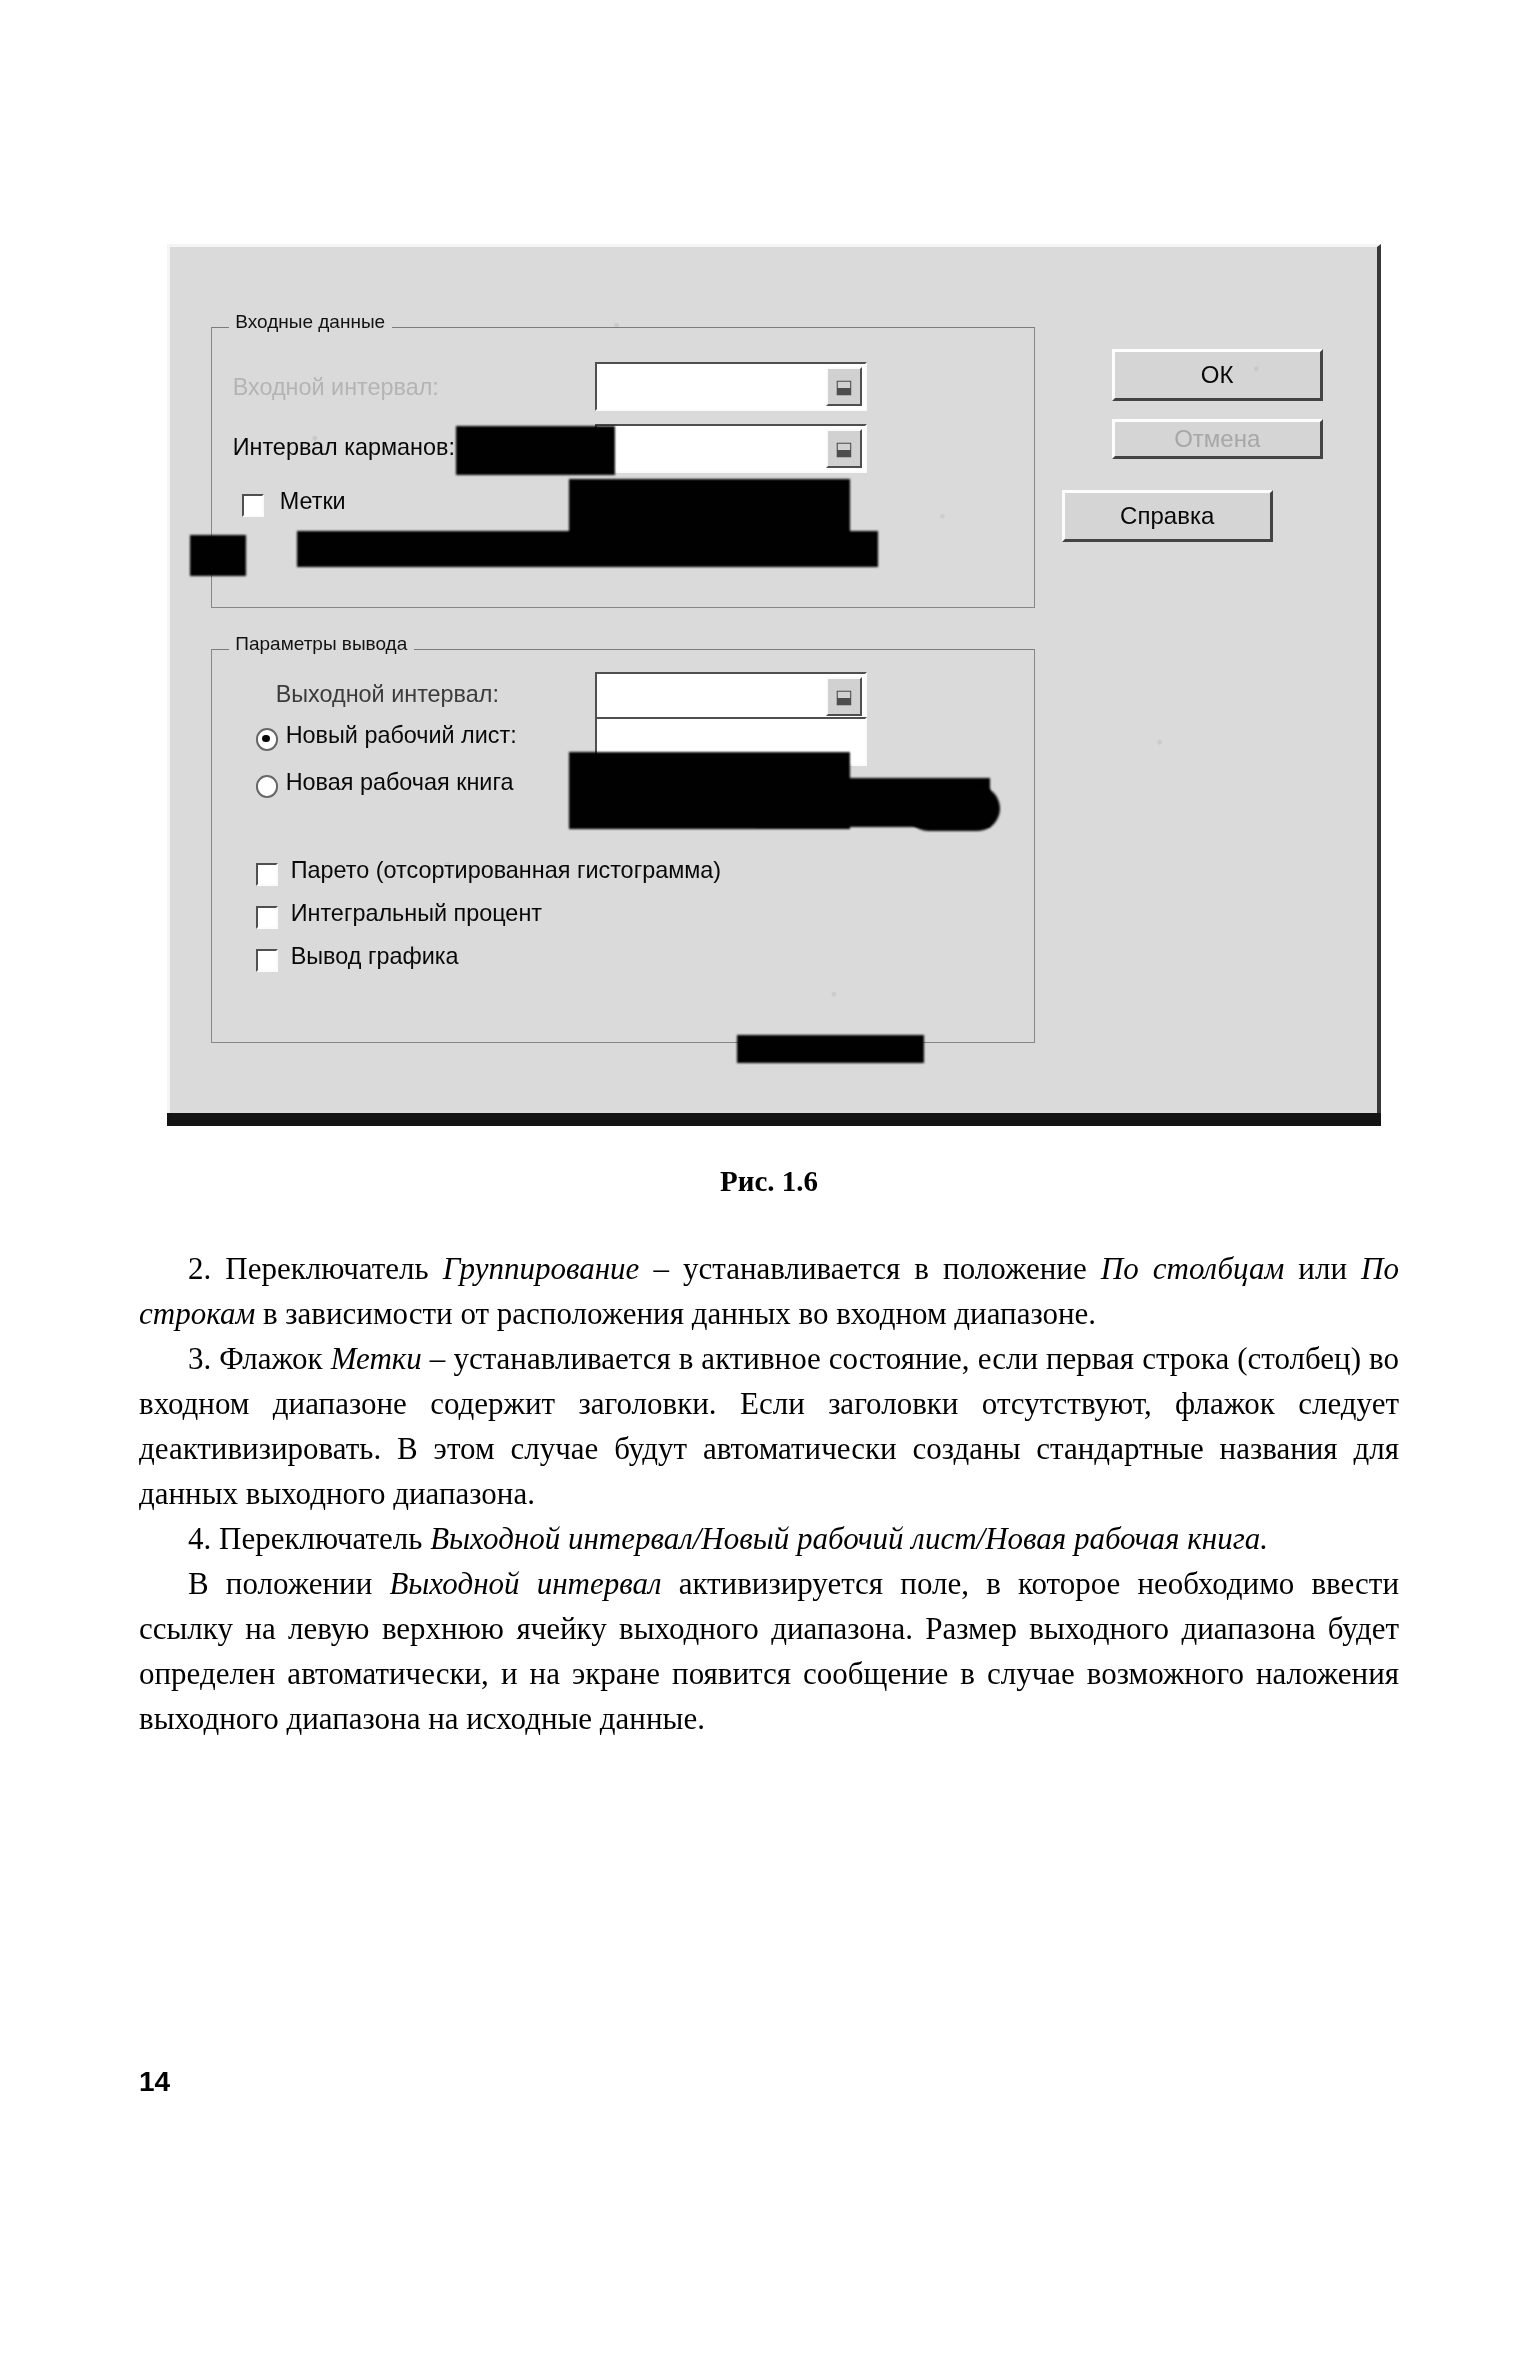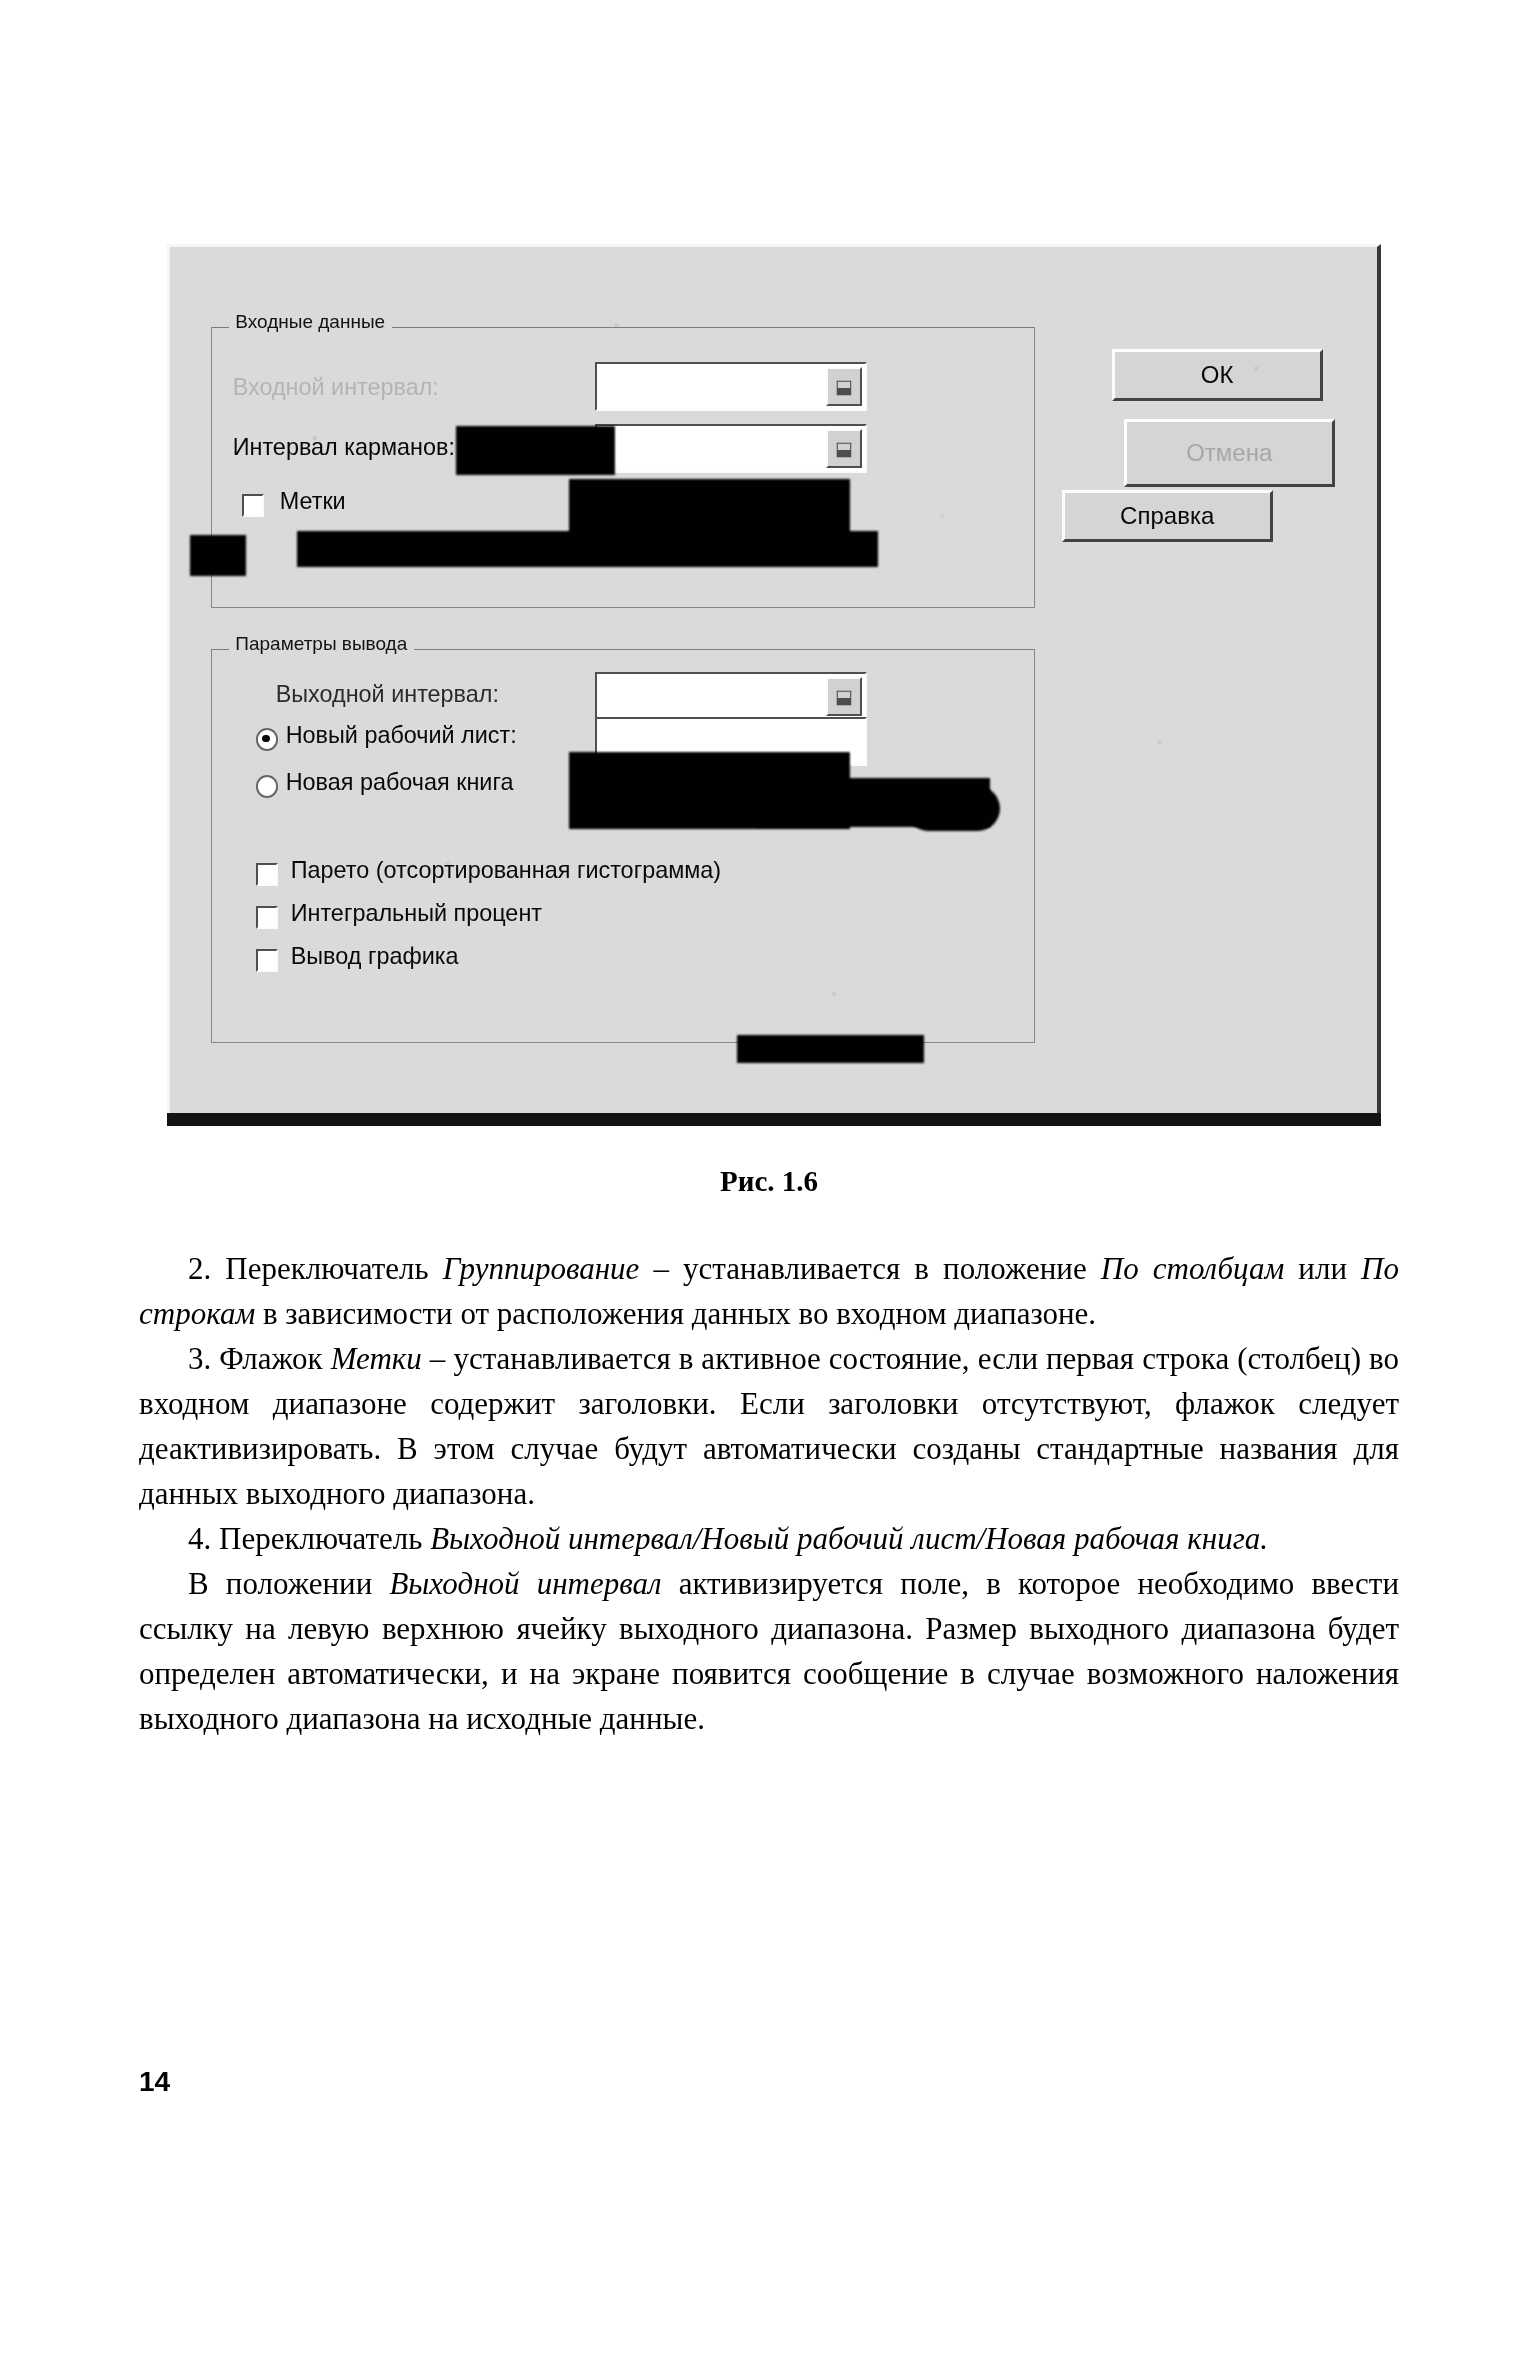--- a/index.html
+++ b/index.html
@@ -124,21 +124,21 @@
     white-space: nowrap;
   }
 
   .row-label {
     position: absolute;
     font-family: "Liberation Sans", sans-serif;
     font-size: 23.4px;
     color: #111;
     white-space: nowrap;
   }
-  .faded { color: #4c1d95; }
+  .faded { color: #be185d; }
   .faded2 { color: #b4b0a8; }
 
   .field {
     position: absolute;
     background: #ffffff;
     border-top: 2.8px solid #55524c;
     border-left: 2.8px solid #55524c;
     border-right: 2.8px solid #f5f2ec;
     border-bottom: 2.8px solid #f5f2ec;
     box-sizing: border-box;
@@ -303,21 +303,21 @@
         <span class="checkbox" style="left:81px; top:568px;"></span>
         <span class="row-label" style="left:116px; top:562px;">Парето (отсортированная гистограмма)</span>
 
         <span class="checkbox" style="left:81px; top:611px;"></span>
         <span class="row-label" style="left:116px; top:605px;">Интегральный процент</span>
 
         <span class="checkbox" style="left:81px; top:654px;"></span>
         <span class="row-label" style="left:116px; top:648px;">Вывод графика</span>
 
         <div class="btn" style="left:937px; top:54px; width:211px; height:52px;">ОК</div>
-        <div class="btn disabled" style="left:937px; top:124px; width:211px; height:68px;margin-left:12px;">Отмена</div>
+        <div class="btn disabled" style="left:937px; top:124px; width:211px; height:40px;">Отмена</div>
         <div class="btn" style="left:887px; top:195px; width:211px; height:52px;">Справка</div>
 
         <div class="blob soft" style="left:281px; top:131px; width:159px; height:49px;"></div>
         <div class="blob soft" style="left:394px; top:184px; width:281px; height:60px;"></div>
         <div class="blob soft" style="left:122px; top:236px; width:581px; height:36px;"></div>
         <div class="blob soft" style="left:15px; top:240px; width:56px; height:41px;"></div>
         <div class="blob soft" style="left:394px; top:457px; width:281px; height:77px;"></div>
         <div class="blob soft" style="left:581px; top:483px; width:234px; height:49px;"></div>
         <div class="blob soft" style="left:731px; top:491px; width:94px; height:45px; border-radius:22.5px;"></div>
         <div class="blob soft" style="left:562px; top:740px; width:187px; height:28px;"></div>

